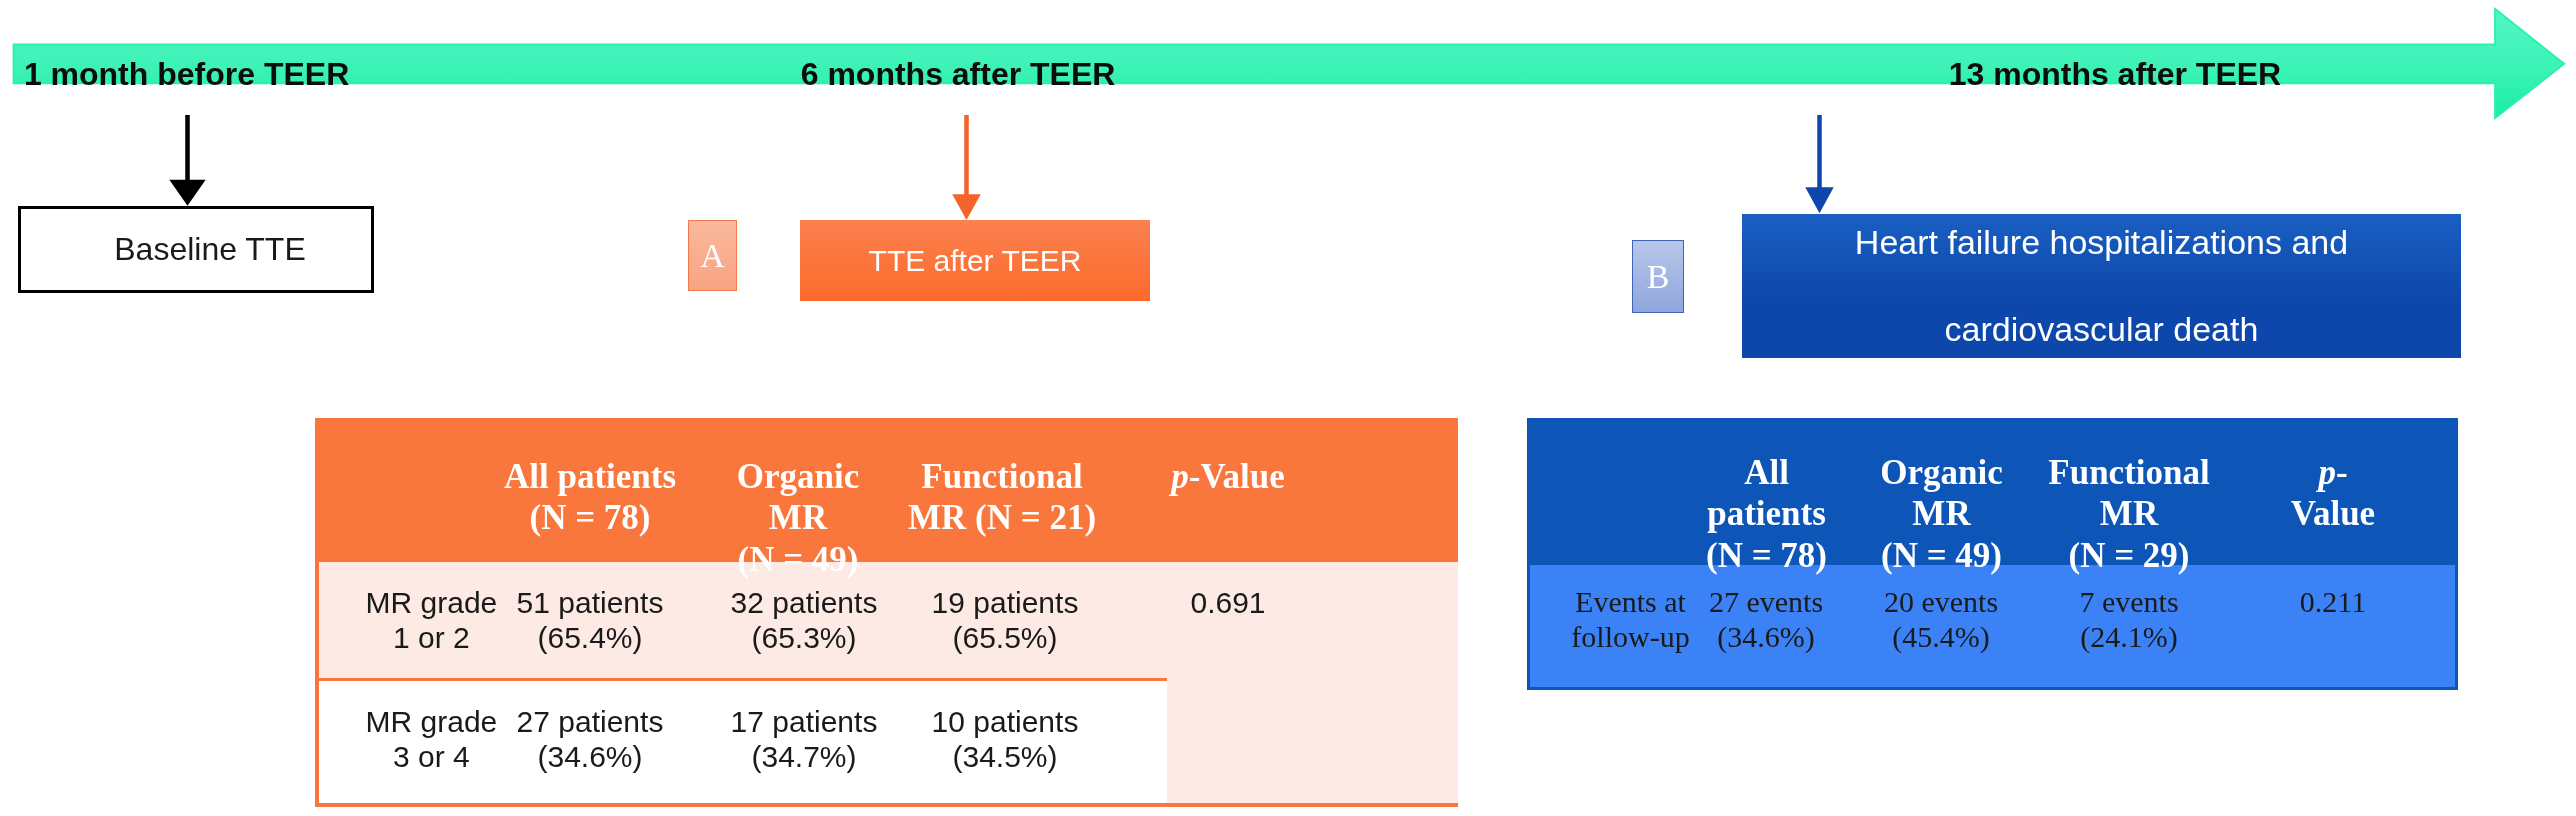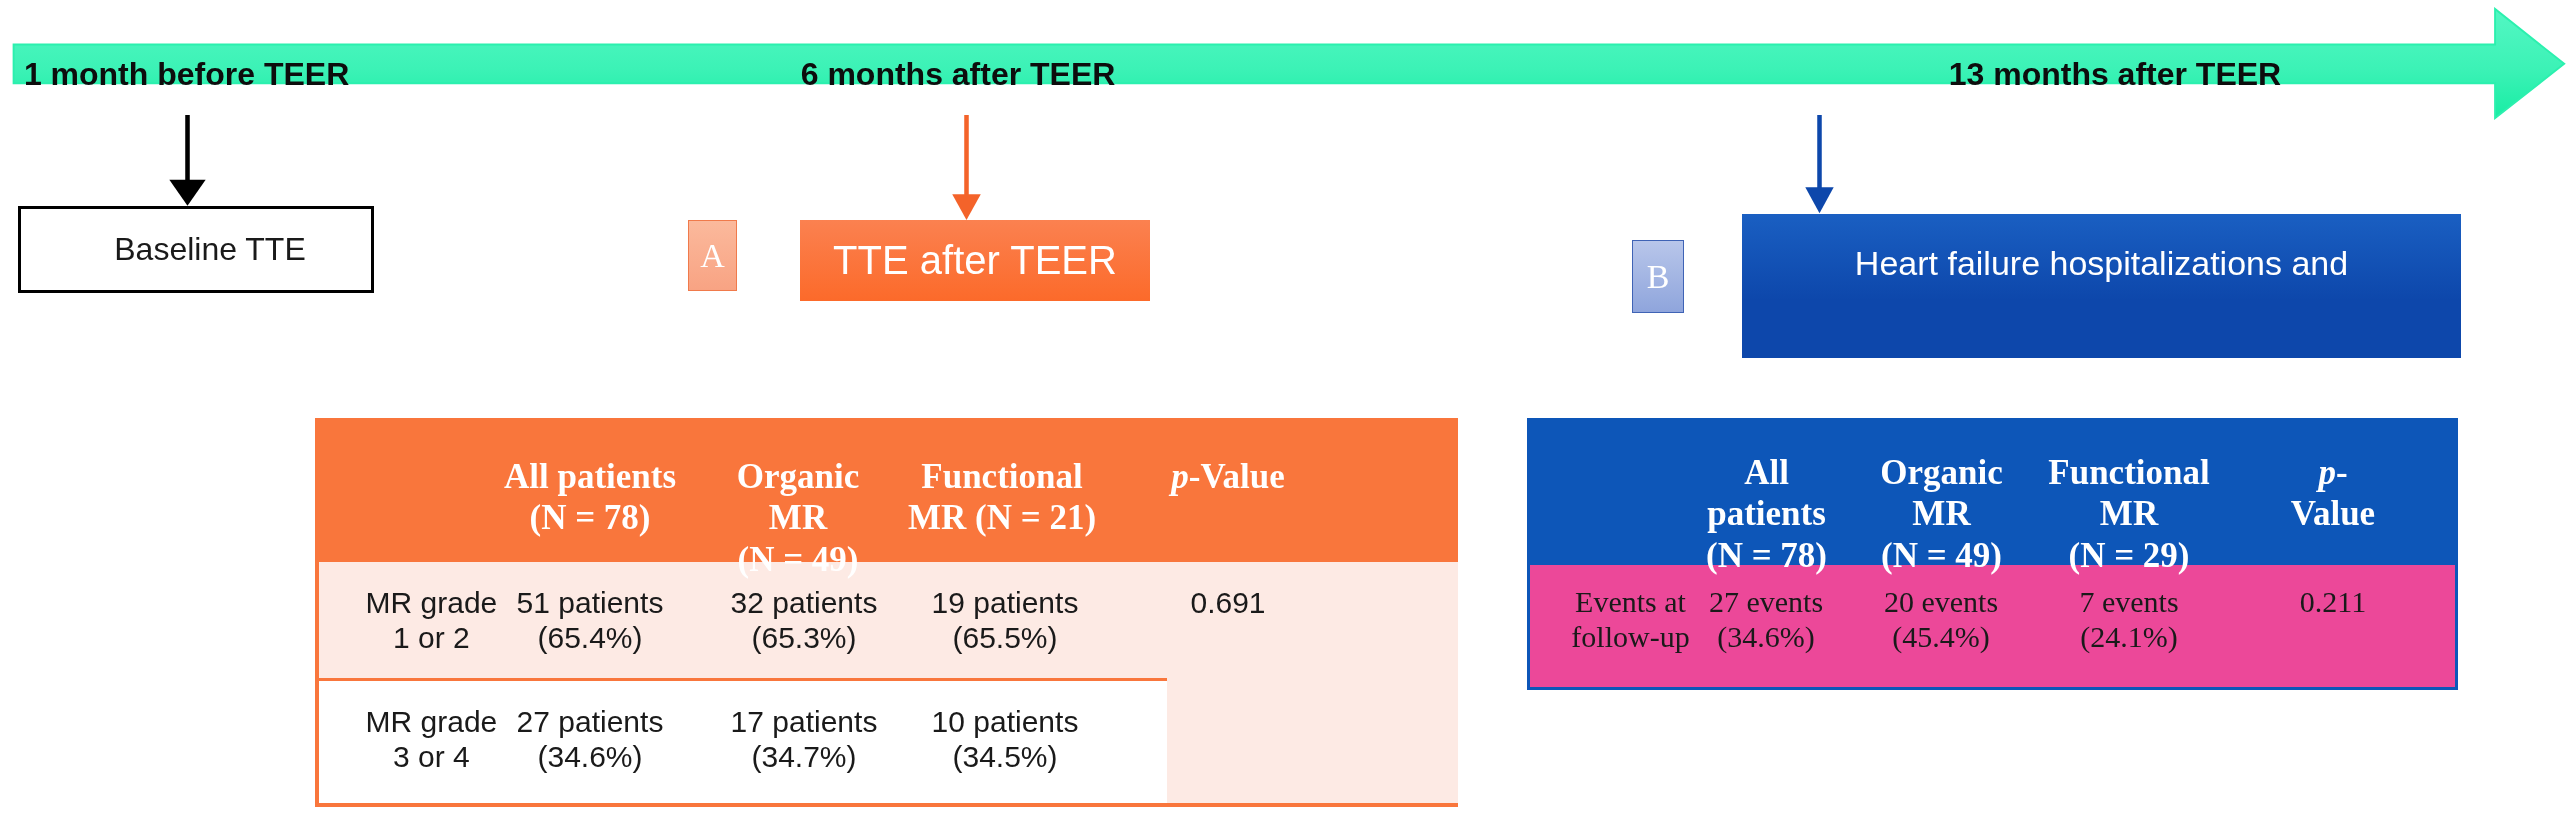--- a/index.html
+++ b/index.html
@@ -27,42 +27,42 @@
   .badge{position:absolute;box-sizing:border-box;display:flex;align-items:center;justify-content:center;
          font-family:"Liberation Serif",serif;font-size:34px;color:#ffffff;}
   .badge-a{left:688px;top:220px;width:49px;height:71px;
       background:linear-gradient(180deg,#fbb99c 0%,#f8a383 100%);border:1.9px solid #f07a4b;}
   .badge-b{left:1632px;top:240px;width:52px;height:73px;
       background:linear-gradient(180deg,#b8c6ea 0%,#8fa5dc 100%);border:1.9px solid #3f63b5;}
 
   .box-tte{position:absolute;left:800px;top:220px;width:350px;height:81px;
       background:linear-gradient(180deg,#fb8150 0%,#fc6a2a 100%);
       display:flex;align-items:center;justify-content:center;}
-  .box-tte span{font-size:40px;color:#ffffff;font-family:"Liberation Sans",sans-serif;}
+  .box-tte span{font-size:30px;color:#ffffff;font-family:"Liberation Sans",sans-serif;}
 
   .box-hf{position:absolute;left:1742px;top:214px;width:719px;height:144px;
       background:linear-gradient(180deg,#1a5fc2 0%,#0d47ab 60%,#0d47ab 100%);
       display:flex;align-items:center;justify-content:center;text-align:center;}
   .box-hf span{font-size:34px;color:#ffffff;line-height:1.28;font-family:"Liberation Sans",sans-serif;display:block;}
 
   
   .tbl{position:absolute;box-sizing:border-box;}
 
   
   .tbl-orange{left:315px;top:418px;width:1143px;height:389px;background:#fdeae4;}
   .o-head{position:absolute;left:0;top:0;width:100%;height:144px;background:#f9763c;}
   .o-row1{position:absolute;left:0;top:144px;width:100%;height:117px;background:#fdeae4;}
   .o-row2-wrap{position:absolute;left:0;top:260px;width:100%;height:128px;background:#fdeae4;}
   .o-row2{position:absolute;left:0;top:0;width:852px;height:128px;background:#ffffff;
           border-top:3.9px solid #f9763c;border-bottom:3.9px solid #f9763c;box-sizing:border-box;}
   .tbl-orange .l-border{position:absolute;left:0;top:0;width:3.9px;height:389px;background:#f9763c;}
   .tbl-orange .b-border{position:absolute;left:0;bottom:0;width:100%;height:3.9px;background:#f9763c;}
 
   
-  .tbl-blue{left:1527px;top:418px;width:931px;height:272px;background:#ec4899;
+  .tbl-blue{left:1527px;top:418px;width:931px;height:272px;background:#3b82f6;
             border:3.2px solid #0d56b8;}
   .b-head{position:absolute;left:0;top:0;width:100%;height:144px;background:#0d56b8;}
 
   .cell{position:absolute;text-align:center;line-height:1.18;}
   .hcell{color:#ffffff;font-family:"Liberation Serif",serif;font-weight:bold;font-size:35px;}
   .bcell-o{color:#1a1a1a;font-family:"Liberation Sans",sans-serif;font-size:30px;}
   .bcell-b{color:#1a1a1a;font-family:"Liberation Serif",serif;font-size:30px;}
   .ital{font-style:italic;}
 </style>
 </head>
@@ -114,20 +114,21 @@
     <span>TTE after TEER</span>
   </div>
 
   <div class="badge badge-b">
     <span>B</span>
   </div>
 
   <div class="box-hf">
     <span>
       <span>Heart failure hospitalizations and</span><br>
+      <span>cardiovascular death</span>
     </span>
   </div>
 
   <div class="tbl tbl-orange">
     <div class="o-head"></div>
     <div class="o-row1"></div>
     <div class="o-row2-wrap">
       <div class="o-row2"></div>
     </div>
     <div class="l-border"></div>

